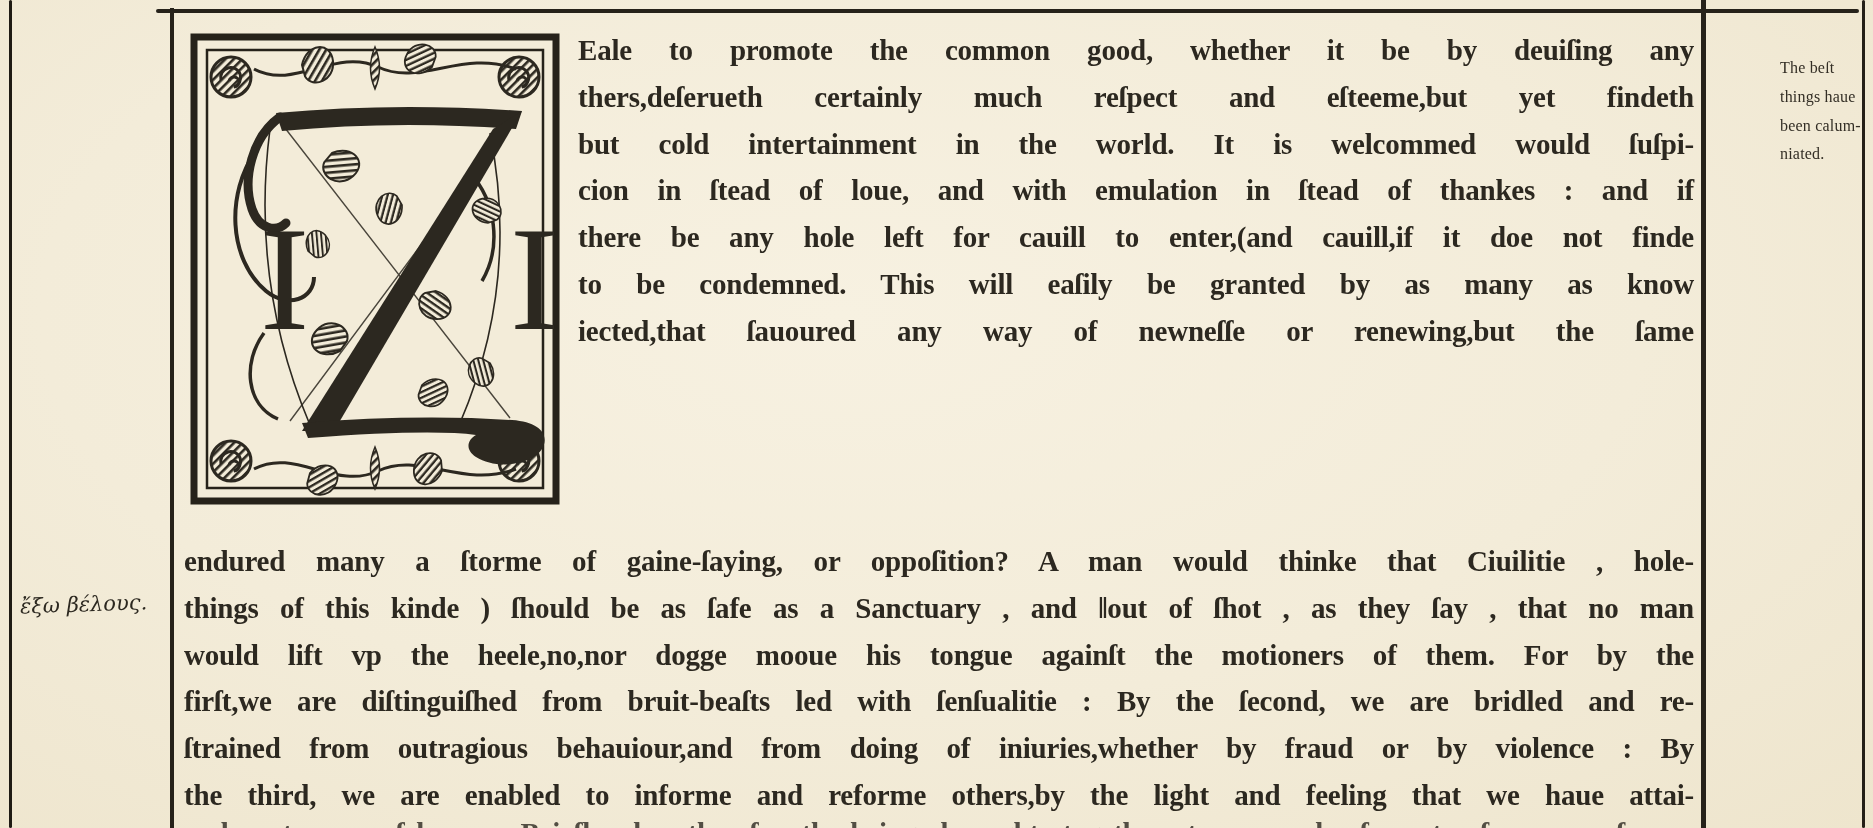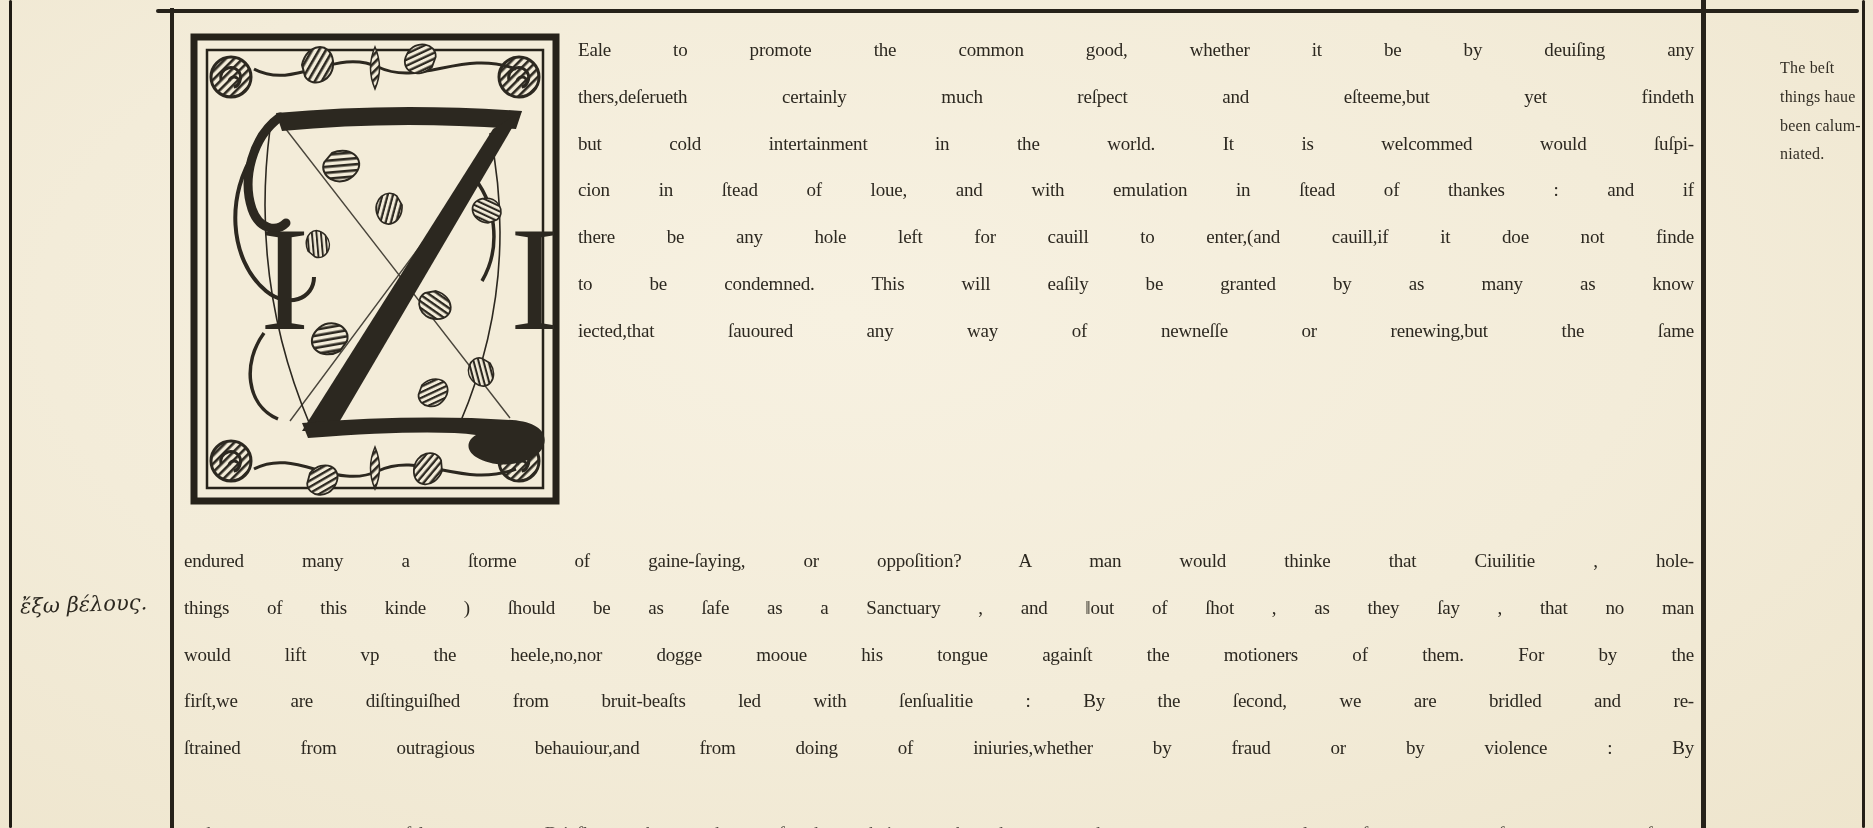--- a/index.html
+++ b/index.html
@@ -10,22 +10,22 @@
     color:#2c2820;
   }
   .rule{position:absolute;background:#26221a;}
   #edge-left{left:9px;top:0;width:3px;height:828px;background:#1f1b14;border-radius:2px;}
   #edge-right{left:1862px;top:0;width:3px;height:828px;background:#241f17;border-radius:2px;}
   #rule-top{left:156px;top:9px;width:1703px;height:4px;border-radius:3px;}
   #rule-left{left:170px;top:8px;width:4px;height:820px;}
   #rule-right{left:1701px;top:0;width:5px;height:828px;}
   .col{position:absolute;}
   .bl{
-    height:46.8px;line-height:46.8px;font-size:19px;letter-spacing:-0.2px;
-    text-align:justify;text-align-last:justify;white-space:nowrap;
+    height:46.8px;line-height:46.8px;font-size:29px;letter-spacing:-0.2px;
+    text-align:justify;text-align-last:justify;white-space:nowrap;font-weight:bold;
   }
   #col-indent{left:578px;top:27px;width:1116px;}
   #col-full{left:184px;top:494px;width:1510px;margin-top:44px;}
   #clipped{left:184px;top:819px;width:1510px;height:9px;overflow:hidden;}
   #clipped .bl{line-height:29px;height:29px;opacity:.8;}
   #dropcap{position:absolute;left:190px;top:33px;}
   #note-right{
     position:absolute;left:1780px;top:54px;width:122px;
     font-size:16px;line-height:28.8px;letter-spacing:.2px;color:#332e25;
   }
@@ -109,20 +109,21 @@
     <div class="bl">to be condemned.   This will eaſily be granted by as many as know</div>
     <div class="bl">iected,that ſauoured any way of newneſſe or renewing,but the ſame</div>
   </div>
 
   <div class="col" id="col-full">
     <div class="bl">endured many a ſtorme of gaine-ſaying, or oppoſition?   A man would thinke that Ciuilitie , hole-</div>
     <div class="bl">things of this kinde ) ſhould be as ſafe as a Sanctuary , and ‖out of ſhot , as they ſay , that no man</div>
     <div class="bl">would lift vp the heele,no,nor dogge mooue his tongue againſt the motioners of them.   For by the</div>
     <div class="bl">firſt,we are diſtinguiſhed from bruit-beaſts led with ſenſualitie :  By the ſecond, we are bridled and re-</div>
     <div class="bl">ſtrained from outragious behauiour,and from doing of iniuries,whether by fraud or by violence : By</div>
+    <div class="bl">the third, we are enabled to informe and reforme others,by the light and feeling that we haue attai-</div>
   </div>
 
   <div class="col" id="clipped">
     <div class="bl">ned vnto our ſelues : Briefly, by the fourth being brought together to a parle face to face, we ſooner</div>
   </div>
 
   <div id="note-right">
     <div>The beſt</div>
     <div>things haue</div>
     <div>been calum-</div>

